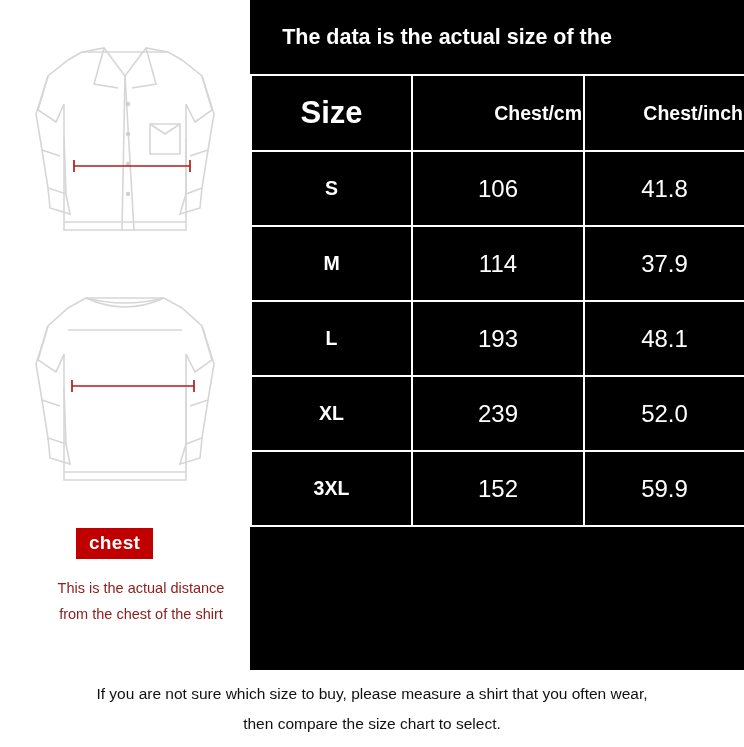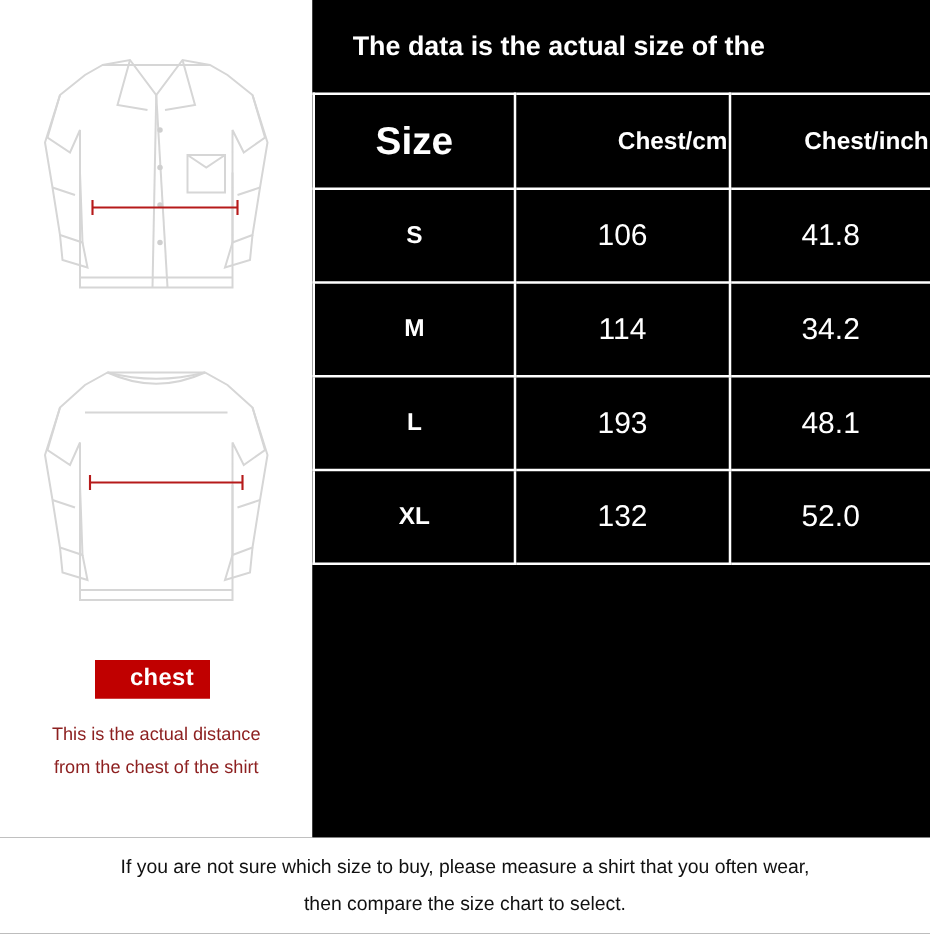--- a/index.html
+++ b/index.html
@@ -38,32 +38,33 @@
   .shirt-wrap svg { display: block; width: 100%; height: 100%; }
 
   #chest-badge {
     position: absolute;
     left: 76px;
     top: 528px;
     background: #c00000;
     color: #ffffff;
     font-size: 19px;
     font-weight: bold;
-    padding: 4px 13px 5px 28px;
+    padding: 4px 13px 5px 13px;
     letter-spacing: 0.3px;
   }
   #chest-note {
     position: absolute;
     left: 0;
     top: 575px;
     width: 250px;
     text-align: center;
     color: #8d2020;
     font-size: 14.5px;
     line-height: 26px;
+    padding-left: 16px;
   }
 
   
   #table-area {
     position: absolute;
     left: 250px;
     top: 0;
     width: 494px;
     height: 670px;
     background: #000000;
@@ -229,31 +230,36 @@
       </thead>
       <tbody>
         <tr>
           <td class="v-label">S</td>
           <td class="v-num">106</td>
           <td class="v-num">41.8</td>
         </tr>
         <tr>
           <td class="v-label">M</td>
           <td class="v-num">114</td>
-          <td class="v-num">34.2</td>
+          <td class="v-num">37.9</td>
         </tr>
         <tr>
           <td class="v-label">L</td>
           <td class="v-num">193</td>
           <td class="v-num">48.1</td>
         </tr>
         <tr>
           <td class="v-label">XL</td>
-          <td class="v-num">132</td>
+          <td class="v-num">239</td>
           <td class="v-num">52.0</td>
+        </tr>
+        <tr>
+          <td class="v-label">3XL</td>
+          <td class="v-num">152</td>
+          <td class="v-num">59.9</td>
         </tr>
       </tbody>
     </table>
   </div>
 
   <div id="footer">
     <div class="line">If you are not sure which size to buy, please measure a shirt that you often wear,</div>
     <div class="line">then compare the size chart to select.</div>
   </div>
 

